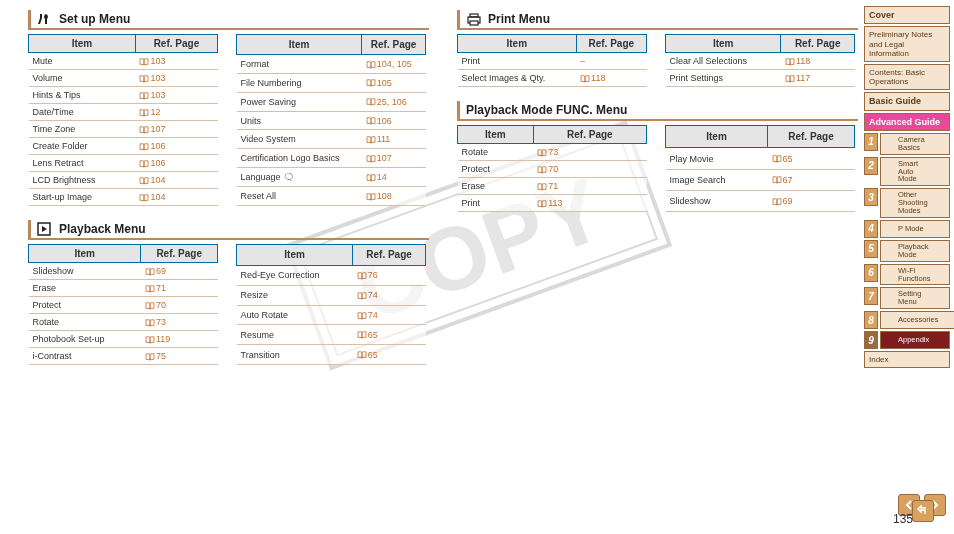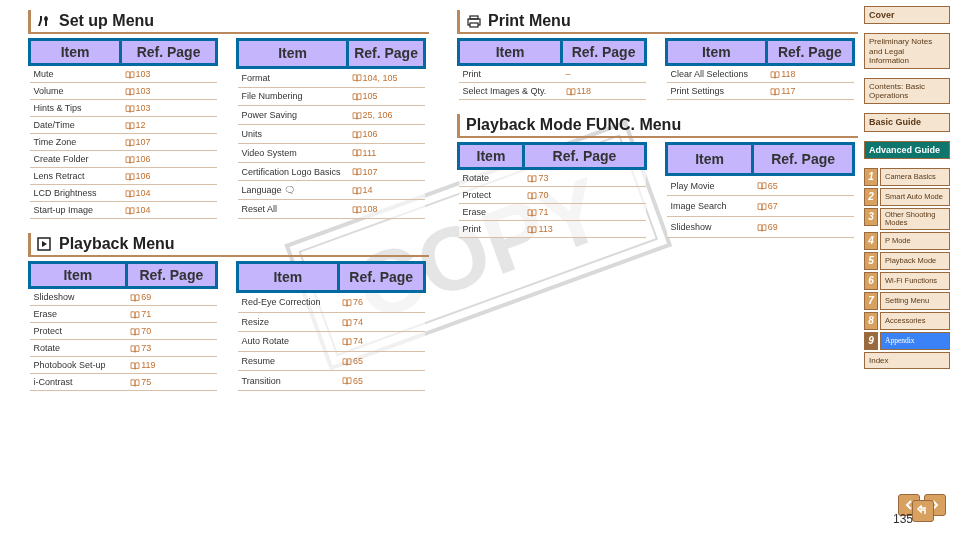--- a/index.html
+++ b/index.html
@@ -28,40 +28,40 @@
     display: flex;
     gap: 28px;
     z-index: 2;
   }
   .col { flex: 1; }
   .section-title {
     border-left: 3px solid #b9885c;
     border-bottom: 2px solid #b9885c;
     padding: 2px 4px 2px 6px;
     font-weight: bold;
-    font-size: 16px;
+    font-size: 12px;
     color: #222;
     margin-bottom: 4px;
     display: flex;
     align-items: center;
     gap: 6px;
   }
   .section-title svg, .section-title .ticon { flex: 0 0 auto; }
   .tables-row { display: flex; gap: 18px; margin-bottom: 14px; }
   table.menu {
     border-collapse: collapse;
     width: 190px;
     font-size: 9px;
   }
   table.menu th {
-    background: #c4b5fd;
-    border: 3px solid #0369a1;
+    background: #e5e5e5;
+    border: 1px solid #0369a1;
     padding: 3px 4px;
     font-weight: bold;
-    font-size: 14px;
+    font-size: 10px;
     color: #333;
   }
   table.menu td {
     border-bottom: 1px solid #d8c0a8;
     padding: 3px 4px;
     background: rgba(255,255,255,0.6);
   }
   table.menu td.ref { color: #c07030; text-align: left; white-space: nowrap; }
   .book-ico { display: inline-block; width: 10px; height: 8px; vertical-align: middle; margin-right: 1px; }
 
@@ -70,48 +70,48 @@
     position: absolute;
     right: 4px; top: 6px;
     width: 86px;
     z-index: 3;
   }
   .sb-box {
     border: 1px solid #9a6a3e;
     background: #f5e4cf;
     font-size: 8px;
     padding: 3px 4px;
-    margin-bottom: 9px;
+    margin-bottom: 2px;
     color: #5b3a1a;
     line-height: 1.15;
   }
-  .sb-box.active { background: #0f766e; color: #fff; font-weight: bold; }
+  .sb-box.active { background: #ec4899; color: #fff; font-weight: bold; }
   .sb-head { font-weight: bold; font-size: 9px; }
   .sb-num-row { display: flex; gap: 2px; margin-bottom: 2px; }
   .sb-num {
     width: 14px; height: 18px;
     background: #d9a15f; color: #fff;
     display: flex; align-items: center; justify-content: center;
     font-weight: bold; font-style: italic;
     border: 1px solid #9a6a3e;
     font-size: 10px;
     flex: 0 0 auto;
   }
   .sb-num.active { background: #9a6a3e; }
   .sb-num-label {
     flex: 1;
     border: 1px solid #9a6a3e;
     background: #f5e4cf;
     font-size: 7.5px;
-    padding: 2px 4px;
+    padding: 2px 17px;
     color: #5b3a1a;
     line-height: 1.05;
     display: flex; align-items: center;
   }
-  .sb-num-label.active { background: #3b82f6; color: #fff; font-family: Liberation Serif, serif; }
+  .sb-num-label.active { background: #7f1d1d; color: #fff; }
 
   .pager {
     position: absolute;
     right: 8px; bottom: 18px;
     display: flex; gap: 4px;
     z-index: 3;
   }
   .pager .btn, .back-btn .btn {
     width: 22px; height: 22px;
     background: #d9a15f;

